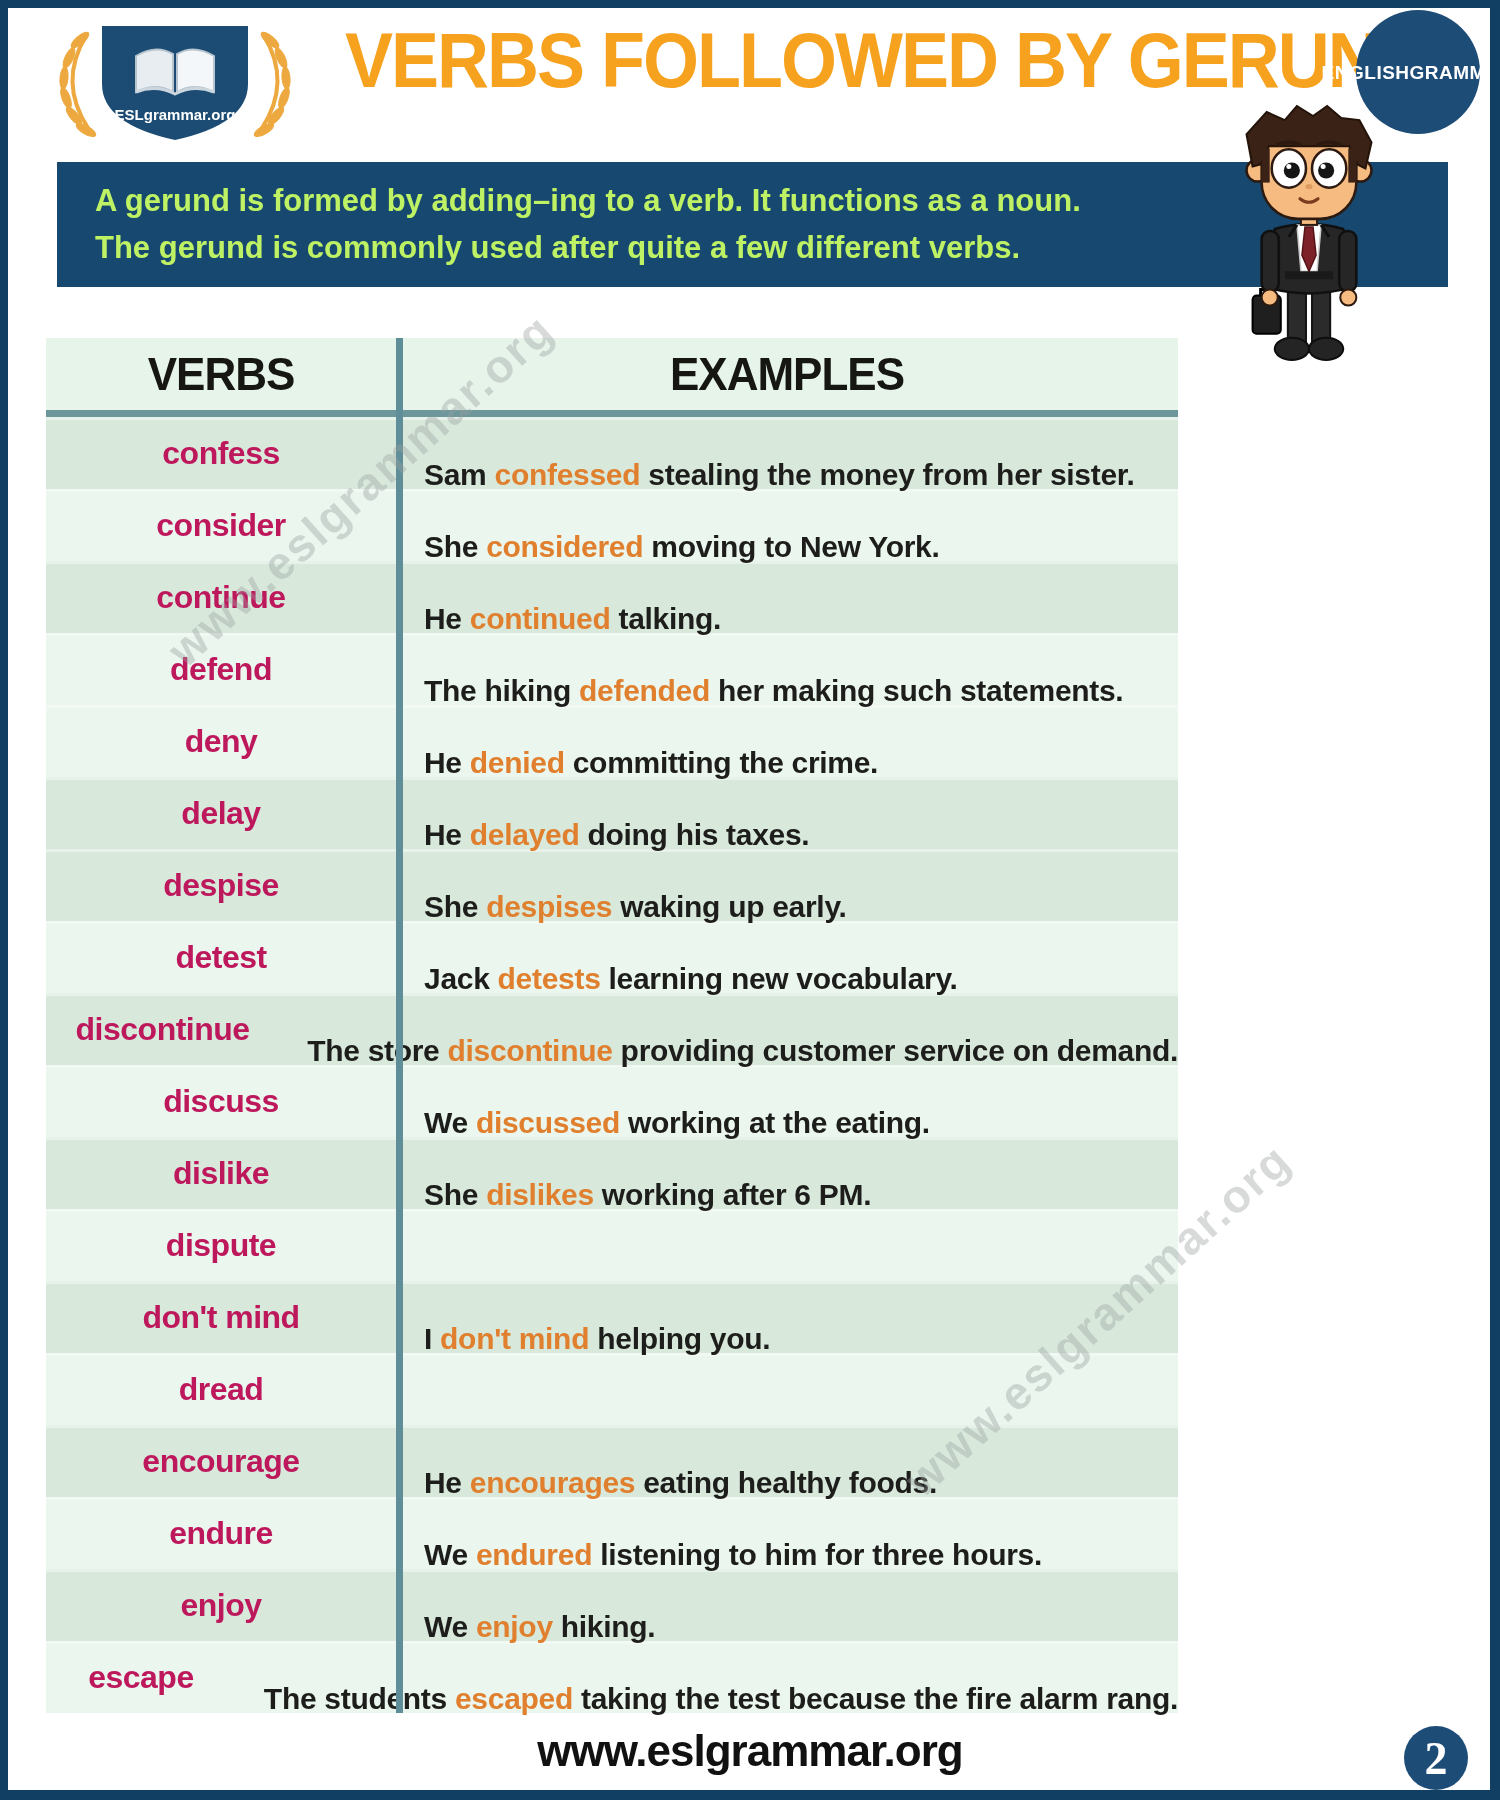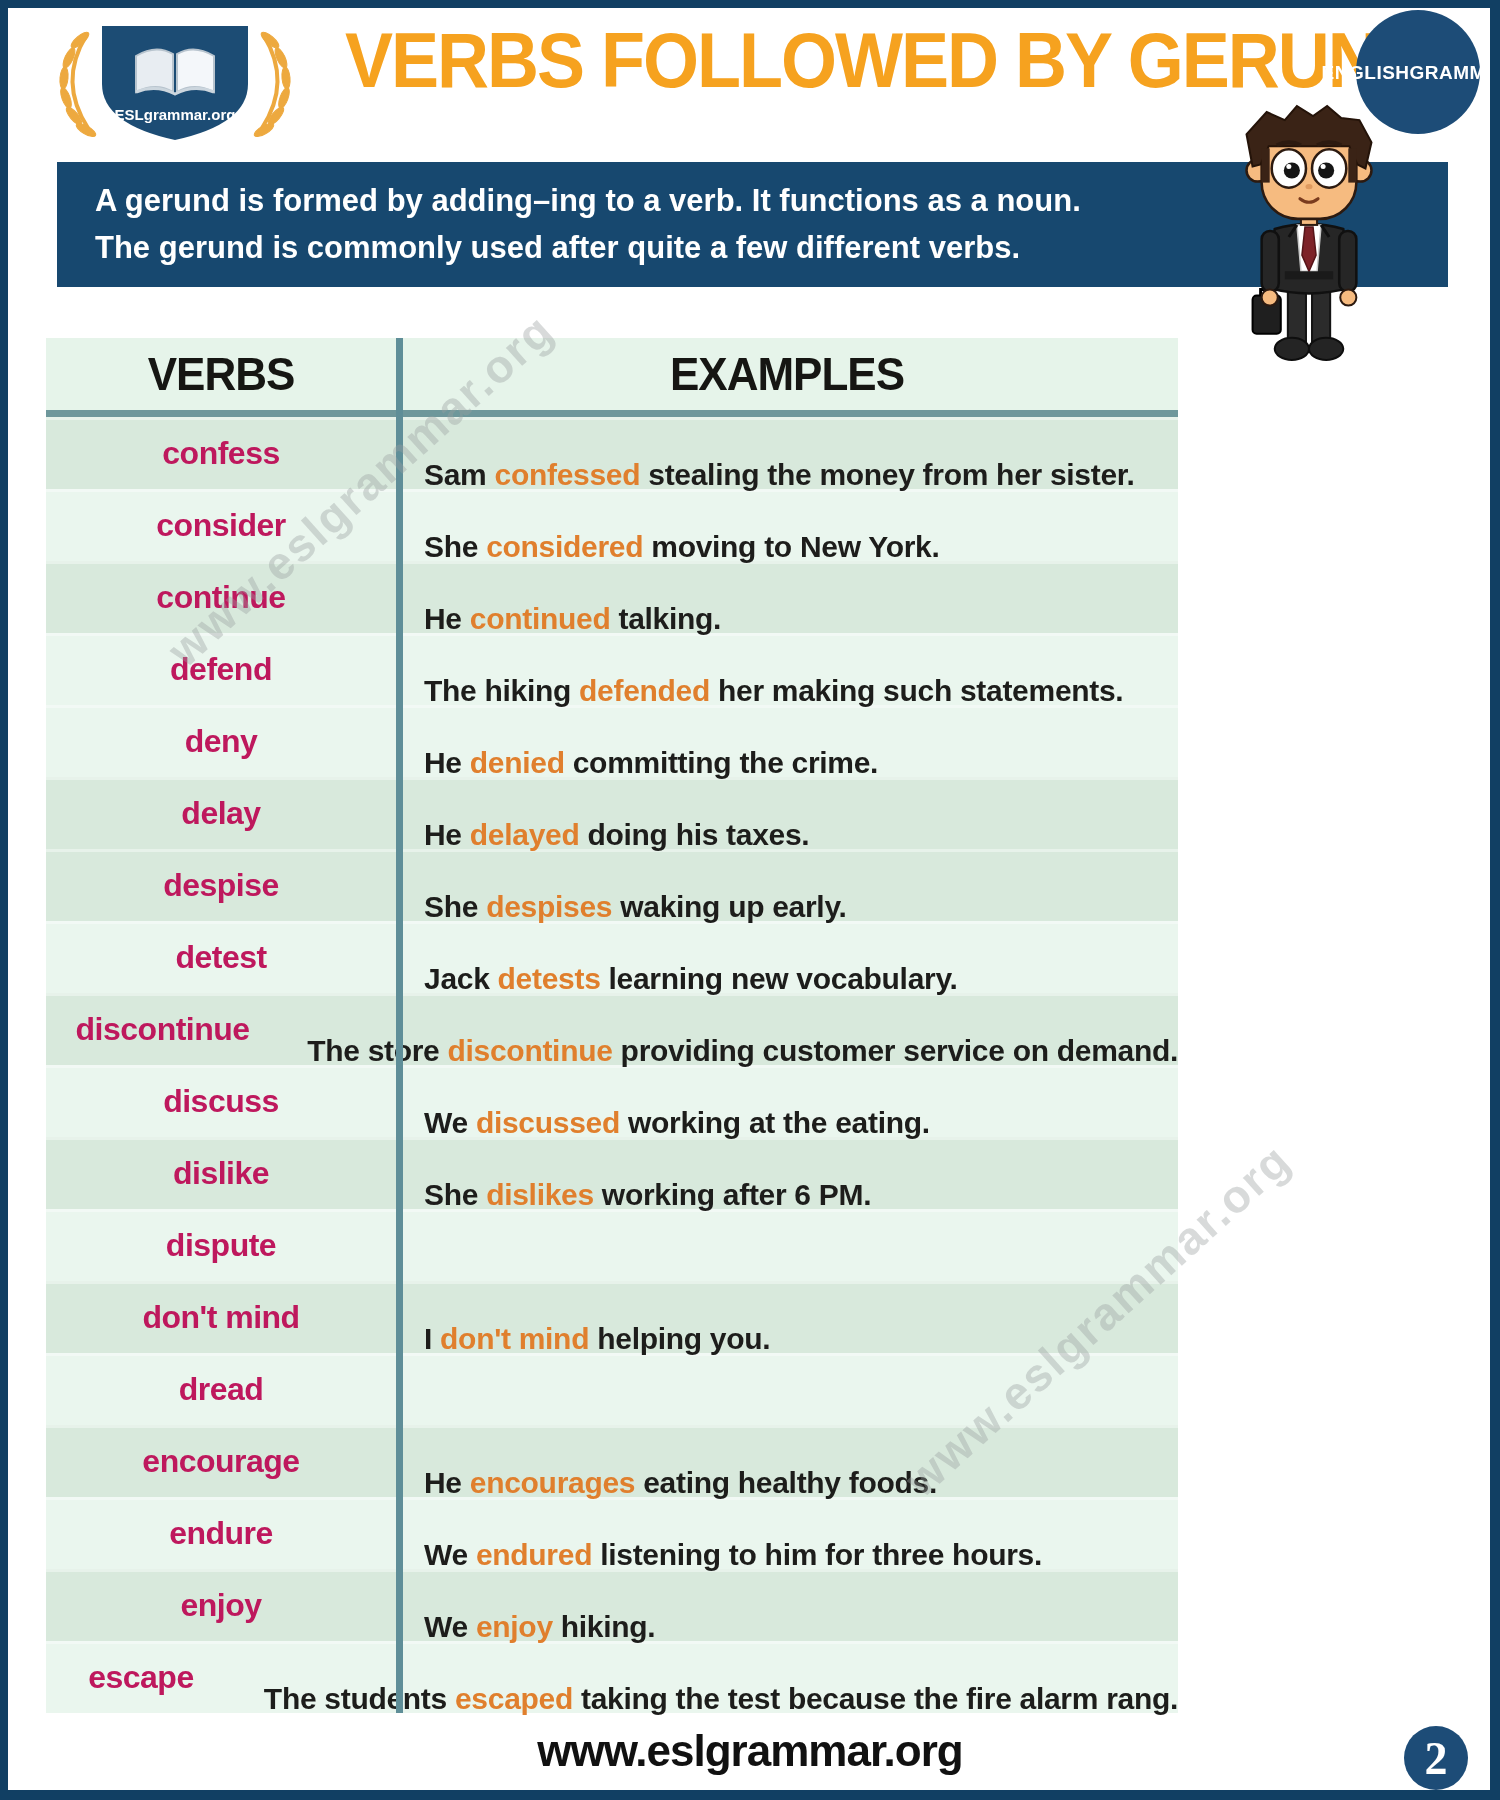--- a/index.html
+++ b/index.html
@@ -20,21 +20,21 @@
   }
   .badge{
     position:absolute;left:1356px;top:10px;width:124px;height:124px;border-radius:50%;
     background:#1d4c77;color:#ffffff;display:flex;flex-direction:row;
     align-items:center;justify-content:center;text-align:center;
     font-weight:800;font-size:19px;line-height:25px;letter-spacing:0.5px;z-index:5;
   }
   
   .banner{
     position:absolute;left:57px;top:162px;width:1391px;height:125px;background:#17486f;
-    color:#ffffff;font-weight:700;font-size:31px;line-height:47px;
+    color:#bef264;font-weight:700;font-size:31px;line-height:47px;
     padding:15px 0 0 38px;box-sizing:border-box;z-index:1;
   }
   .banner div{white-space:nowrap;}
   
   .man{position:absolute;left:1228px;top:104px;width:162px;height:262px;z-index:10;}
   
   .wm{
     position:absolute;color:#9aa0a0;opacity:0.38;font-weight:700;font-size:46px;
     letter-spacing:2px;transform:rotate(-42deg);transform-origin:left center;
     white-space:nowrap;z-index:20;pointer-events:none;

